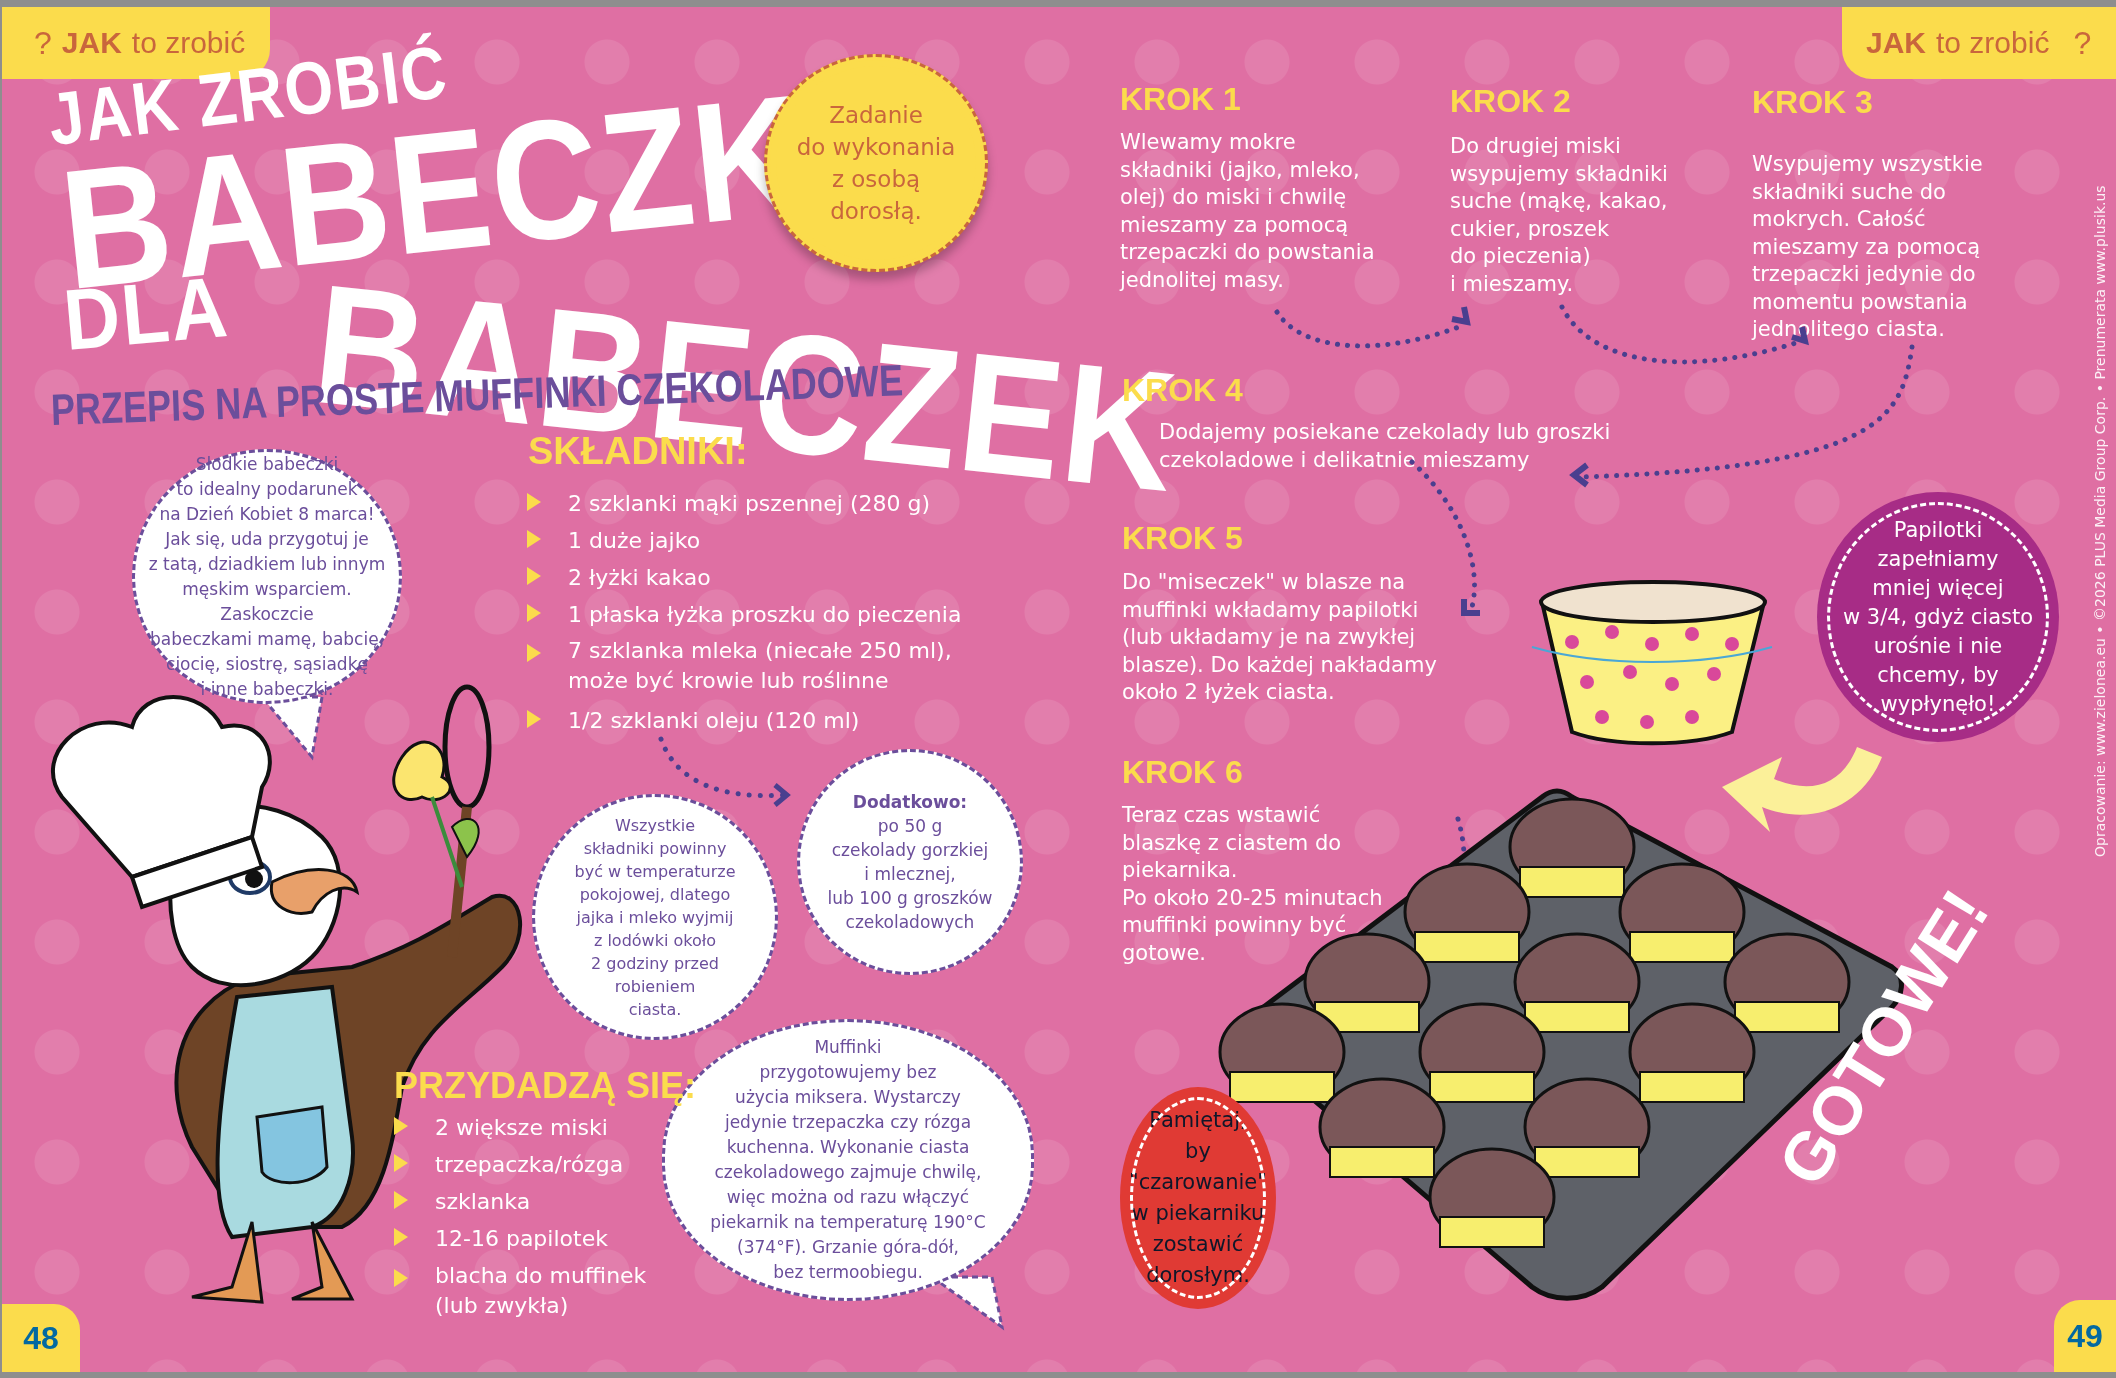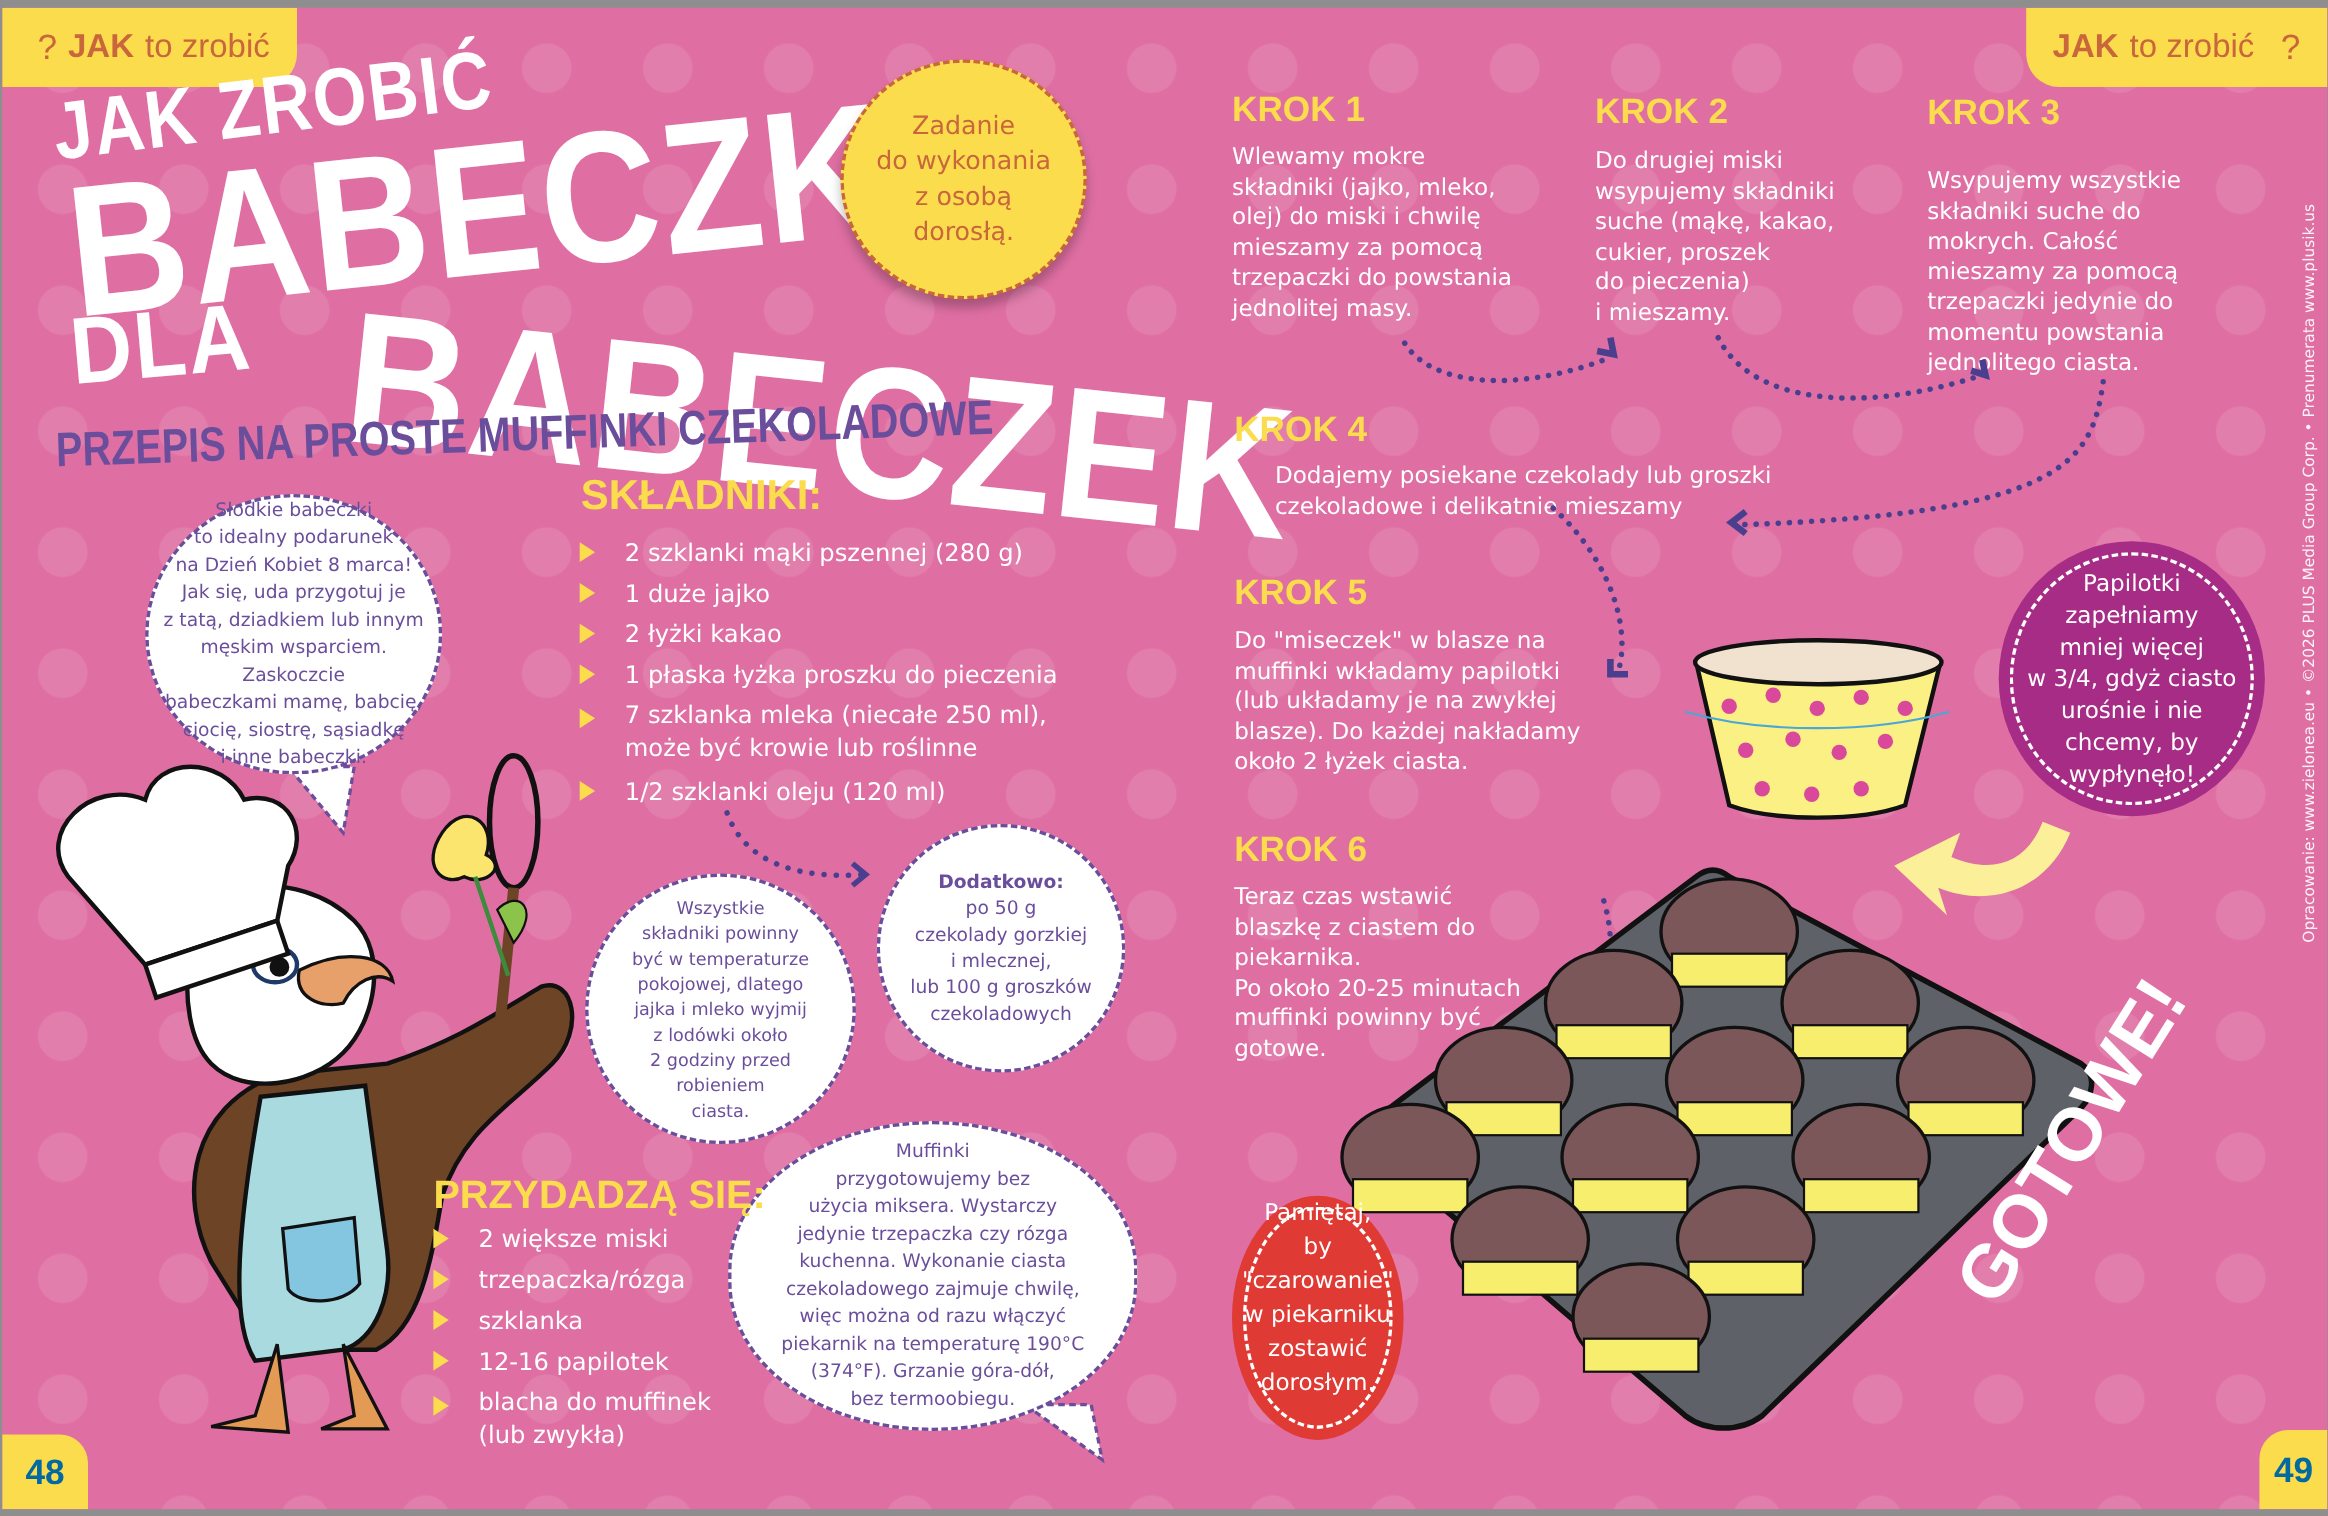--- a/index.html
+++ b/index.html
@@ -69,21 +69,21 @@
   .circle-purple {
     position: absolute; left: 1815px; top: 485px; width: 242px; height: 250px; border-radius: 50%;
     background: #a72c86; color: #fff; display: flex; align-items: center; justify-content: center; text-align: center;
     font-size: 21px; line-height: 29px;
   }
   .circle-purple::after, .circle-red::after {
     content: ""; position: absolute; inset: 10px; border: 3px dashed #fff; border-radius: 50%;
   }
   .circle-red {
     position: absolute; left: 1118px; top: 1080px; width: 156px; height: 222px; border-radius: 50%;
-    background: #e03a34; color: #ffffff; display: flex; justify-content: center; text-align: center;
+    background: #e03a34; color: #0f172a; display: flex; align-items: center; justify-content: center; text-align: center;
     font-size: 21px; line-height: 31px;
   }
   .gotowe {
     position: absolute; left: 1760px; top: 1150px; color: #fff; font-family: "Liberation Sans", sans-serif;
     font-weight: bold; font-size: 68px; transform: rotate(-58deg); transform-origin: left top; white-space: nowrap;
   }
   .pagenum {
     position: absolute; background: #fbdc4c; color: #0369a1; font-family: "Liberation Sans", sans-serif;
     font-weight: bold; font-size: 32px; display: flex; align-items: center; justify-content: center;
   }

